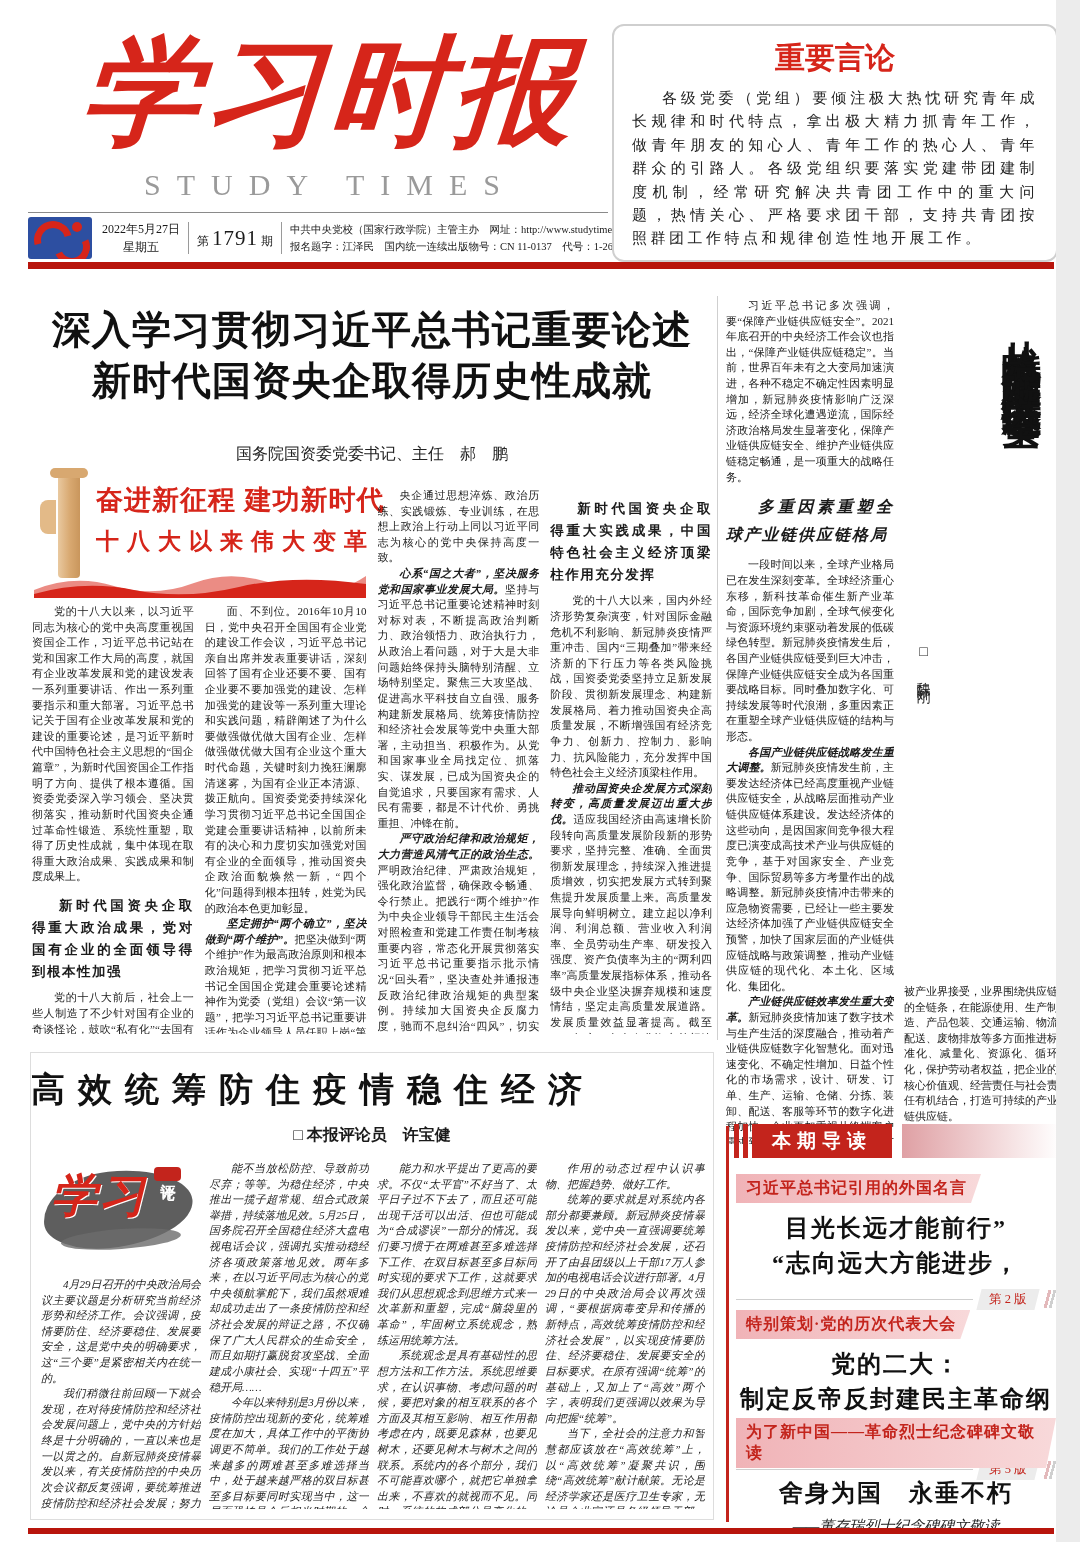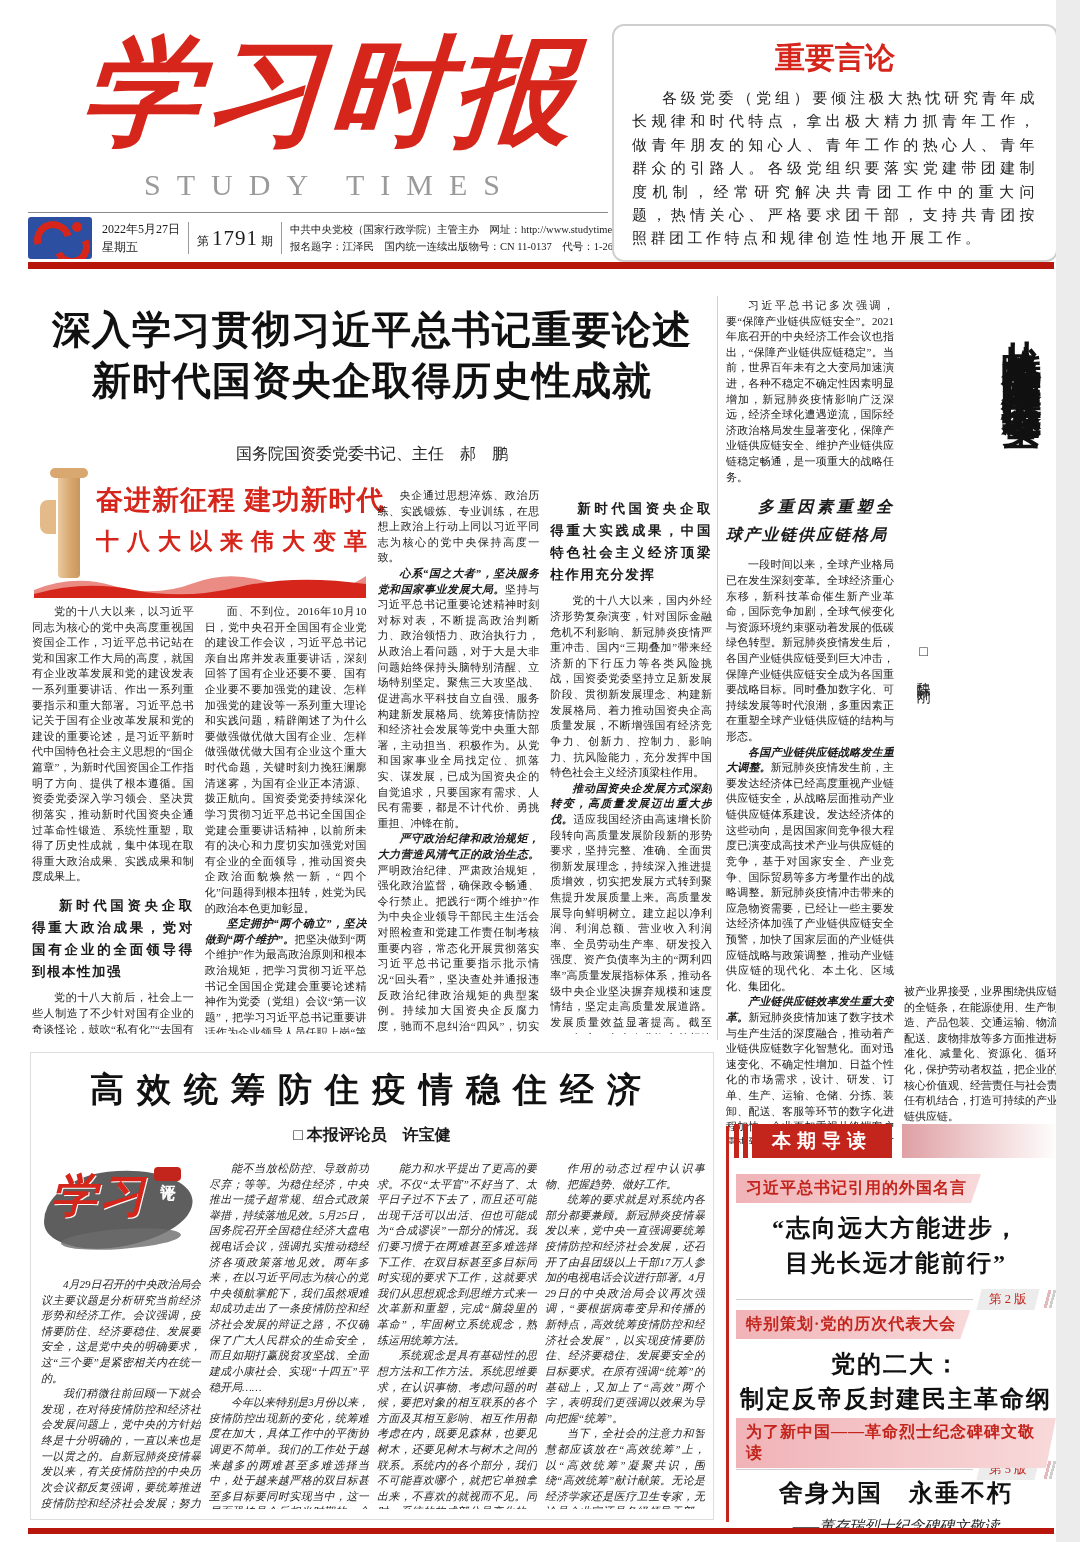--- a/index.html
+++ b/index.html
@@ -14,21 +14,21 @@
   .masthead-sub{left:70px;top:168px;width:520px;text-align:center;color:#9a9a9a;
     font-size:30px;letter-spacing:16px;}
   .mast-divider{left:28px;top:212px;width:580px;height:1px;background:#8a8a8a;}
   .dateline{left:28px;top:216px;width:582px;height:44px;display:flex;align-items:center;}
   .logo-box{width:64px;height:42px;background:#2d4fa1;border-radius:3px;position:relative;overflow:hidden;flex:0 0 auto;}
   .logo-arc1{position:absolute;left:6px;top:4px;width:24px;height:24px;border:7px solid #d6251a;
     border-radius:50%;border-right-color:transparent;border-bottom-color:transparent;transform:rotate(30deg);}
   .logo-arc2{position:absolute;left:26px;top:12px;width:22px;height:22px;border:7px solid #d6251a;
     border-radius:50%;border-left-color:transparent;border-top-color:transparent;transform:rotate(20deg);}
   .logo-dot{position:absolute;left:44px;top:5px;width:10px;height:10px;background:#d6251a;border-radius:50%;}
-  .date-group{margin-left:10px;text-align:left;font-size:12px;line-height:1.5;flex:0 0 auto;}
+  .date-group{margin-left:10px;text-align:center;font-size:12px;line-height:1.5;flex:0 0 auto;}
   .v-sep{width:1px;height:32px;background:#9a9a9a;margin:0 8px;flex:0 0 auto;}
   .issue-group{font-size:12px;flex:0 0 auto;white-space:nowrap;}
   .issue-no{font-size:21px;font-weight:400;letter-spacing:1px;}
   .publisher{font-size:10.5px;line-height:1.65;flex:1 1 auto;white-space:nowrap;}
   .red-band{left:28px;top:262px;width:1026px;height:7px;background:#b8150c;}
   .bottom-band{left:28px;top:1528px;width:1026px;height:6px;background:#b8150c;}
   
   .quote-box{left:612px;top:24px;width:446px;height:238px;border:2px solid #cfcfcf;border-radius:12px;
     padding:10px 18px 0 18px;box-sizing:border-box;background:#fff;}
   .quote-title{text-align:center;color:#d6251a;font-size:30px;font-weight:900;
@@ -72,21 +72,21 @@
   .a2-vtitle{position:absolute;right:14px;top:0;writing-mode:vertical-rl;
     font-size:40px;font-weight:800;letter-spacing:5px;color:#111;line-height:1.15;}
   .a2-author{position:absolute;left:10px;top:336px;writing-mode:vertical-rl;
     font-size:14px;letter-spacing:4px;color:#222;}
   .a2-col2{position:absolute;left:178px;top:692px;width:154px;height:168px;overflow:hidden;
     font-size:11px;line-height:1.42;text-align:justify;}
   .a2-col2 p{margin:0;}
   .jump{font-weight:700;text-align:right;text-indent:0;margin-top:8px;}
   
   .article3{left:30px;top:1052px;width:684px;height:468px;border:1px solid #ddd;box-sizing:border-box;background:#fff;}
-  .a3-headline{position:absolute;left:0;top:14px;width:100%;text-align:center;font-weight:900;
+  .a3-headline{position:absolute;left:0;top:14px;width:100%;font-weight:900;
     font-size:34px;letter-spacing:13px;color:#111;}
   .a3-byline{position:absolute;left:0;top:72px;width:100%;text-align:center;
     font-weight:700;font-size:16px;}
   .a3-cols{position:absolute;left:10px;top:108px;width:664px;height:348px;display:flex;gap:8px;overflow:hidden;}
   .a3-cols .ncol{font-style:italic;}
   
   .xlogo{position:relative;width:158px;height:108px;margin-bottom:8px;font-style:normal;}
   .xlogo-ink{position:absolute;left:2px;top:10px;width:150px;height:76px;background:#4c4c4c;
     border-radius:46% 54% 58% 42%/60% 48% 52% 40%;transform:rotate(-6deg);opacity:.9;}
   .xlogo-ink2{position:absolute;left:20px;top:68px;width:120px;height:20px;background:#6b6b6b;
@@ -256,22 +256,22 @@
     <div class="guide-header">
       <div class="gh-bar"></div>
       <div class="gh-bar"></div>
       <div class="gh-box">本期导读</div>
       <div class="gh-tail"></div>
     </div>
 
     <div class="g-item" style="top:56px;">
       <span class="g-tag">习近平总书记引用的外国名言</span>
       <div class="g-title size1">
+        <div>目光长远才能前行”</div>
         <div>“志向远大方能进步，</div>
-        <div>目光长远才能前行”</div>
       </div>
       <div class="g-foot">
         <div class="g-foot-line"></div>
         <div class="g-badge"><span>第 2 版</span></div>
         <div class="g-slash"></div>
       </div>
     </div>
 
     <div class="g-item" style="top:192px;">
       <span class="g-tag">特别策划·党的历次代表大会</span>

